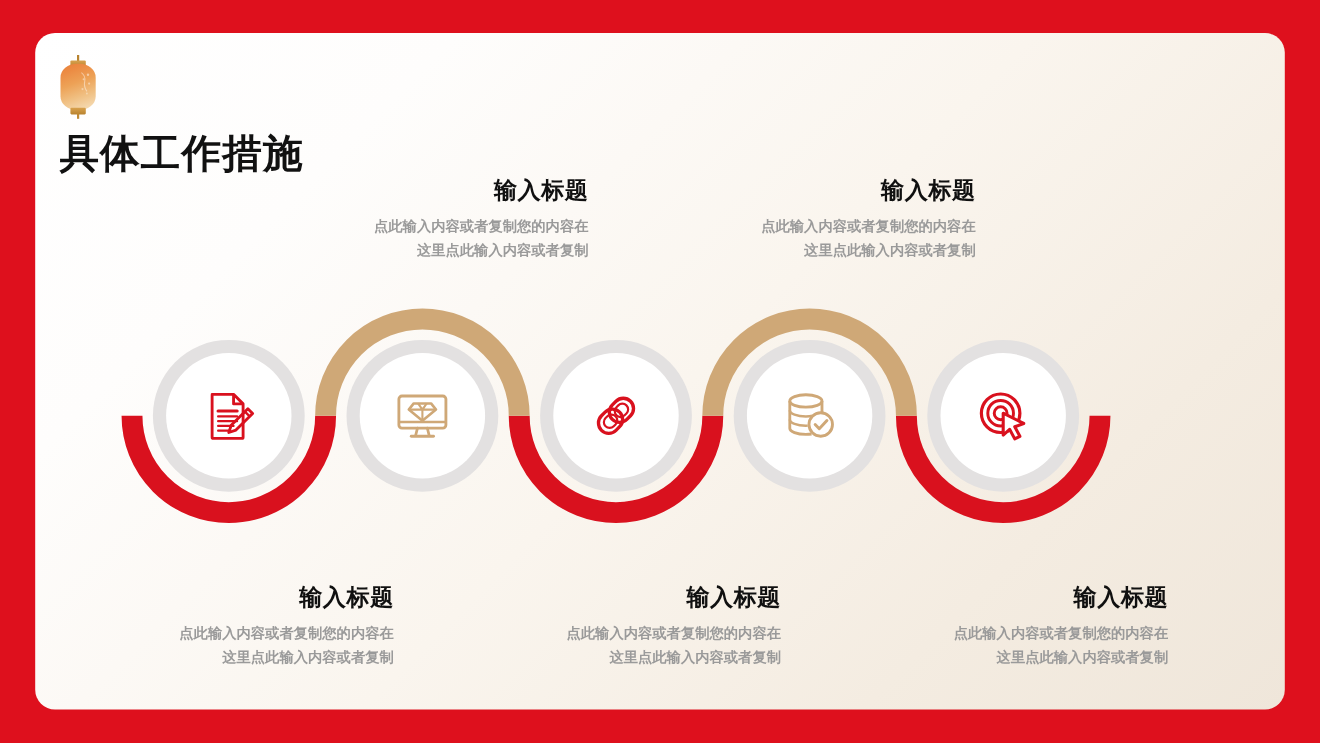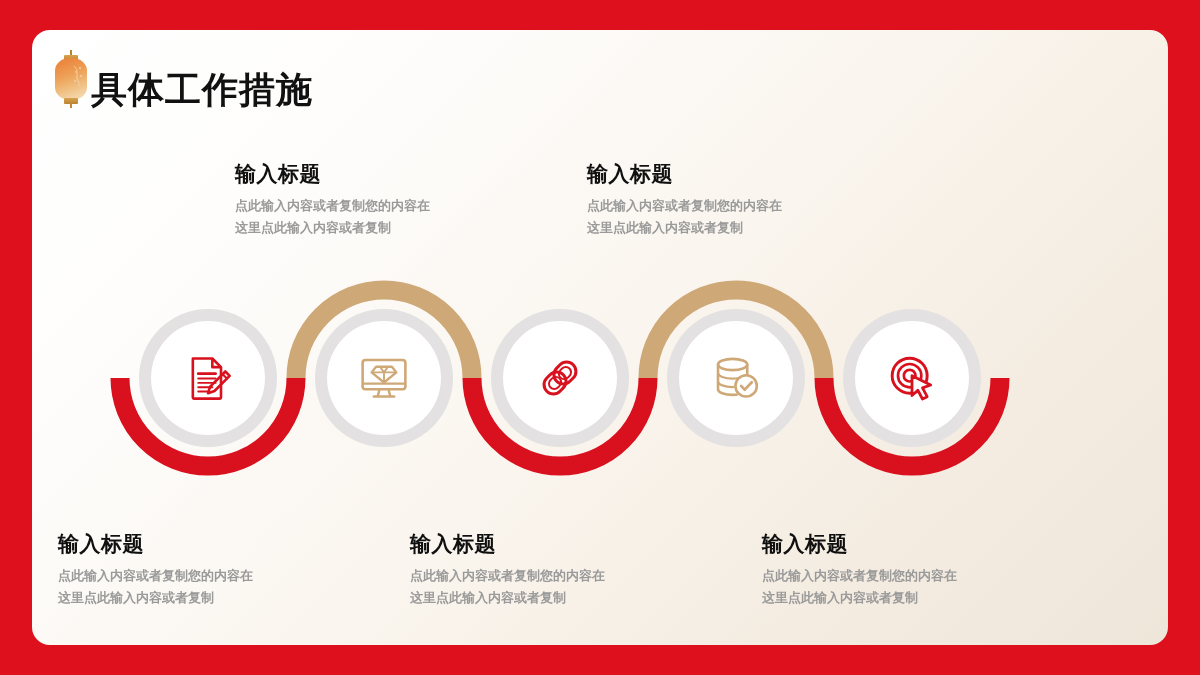--- a/index.html
+++ b/index.html
@@ -38,22 +38,23 @@
                 #efe6da 100%);
     overflow: hidden;
   }
 
   
   .header {
     position: absolute;
     left: 22px;
     top: 20px;
     display: flex;
-    align-items: flex-end;
-    gap: 3px;
+    align-items: flex-start;
+    gap: 14px;
+    flex-direction: column;
   }
 
   .lantern {
     position: relative;
     width: 34px;
     height: 58px;
     flex: 0 0 auto;
   }
   .lantern .body {
     position: absolute;
@@ -151,21 +152,21 @@
     display: flex;
     align-items: center;
     justify-content: center;
   }
   .node .inner svg { display: block; }
 
   
   .tblock {
     position: absolute;
     width: 300px;
-    text-align: left;
+    text-align: right;
   }
   .tblock .t-title {
     font-size: 21px;
     font-weight: bold;
     color: #101010;
     line-height: 1.15;
     letter-spacing: .5px;
   }
   .tblock .t-desc {
     margin-top: 9px;

